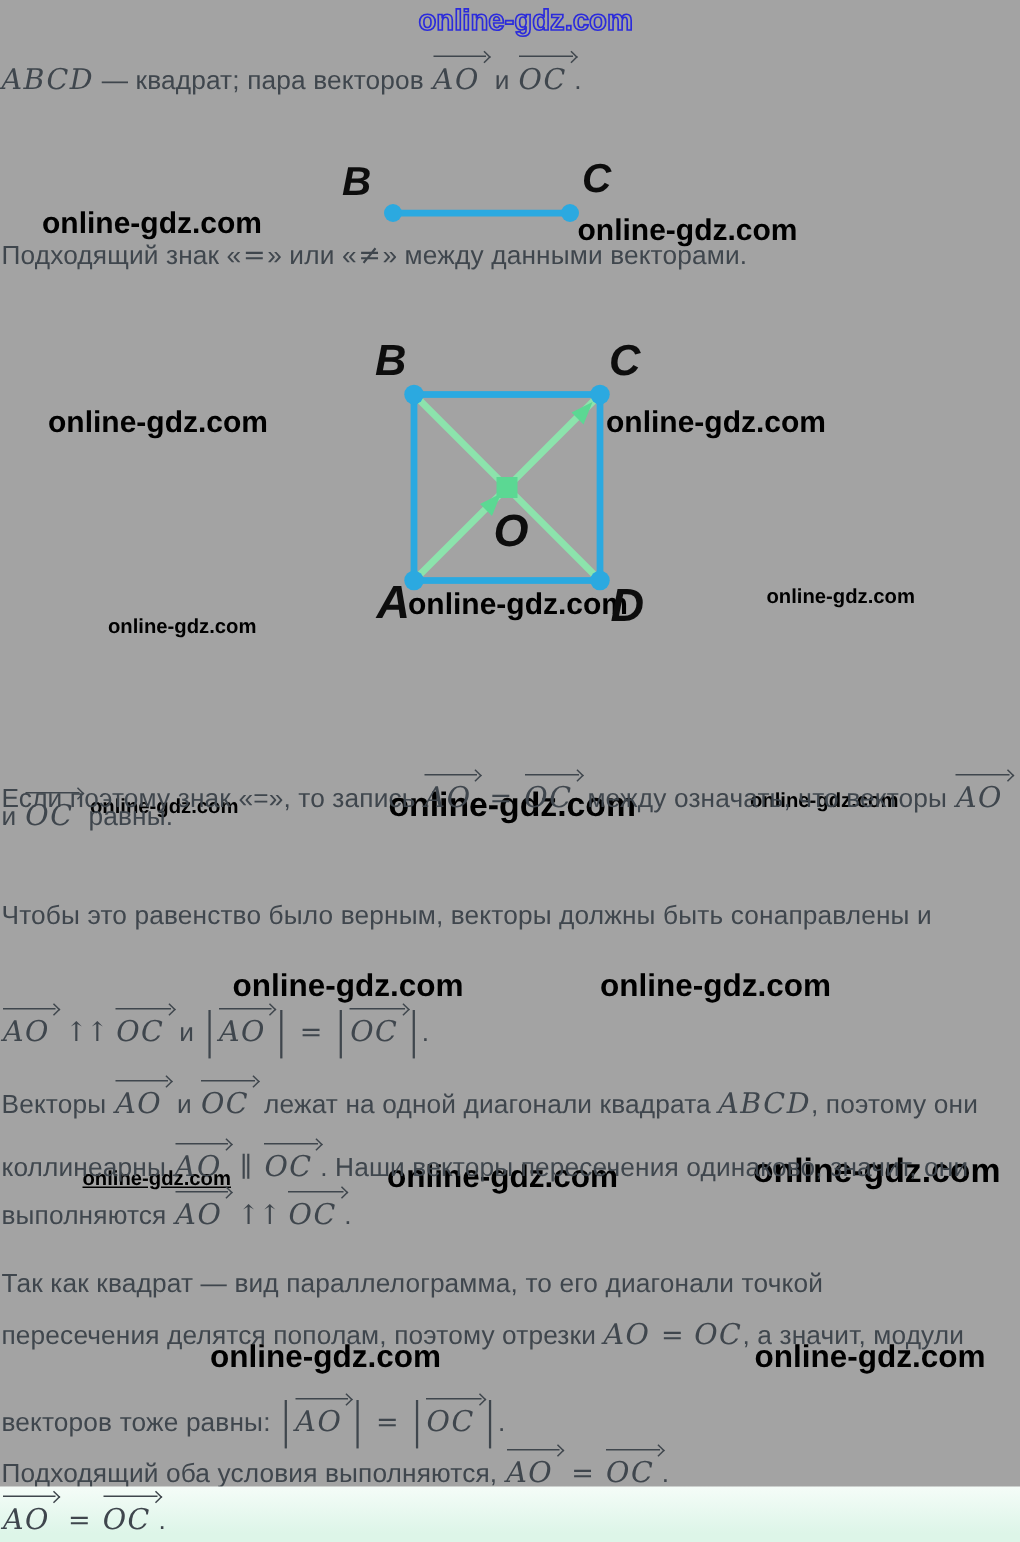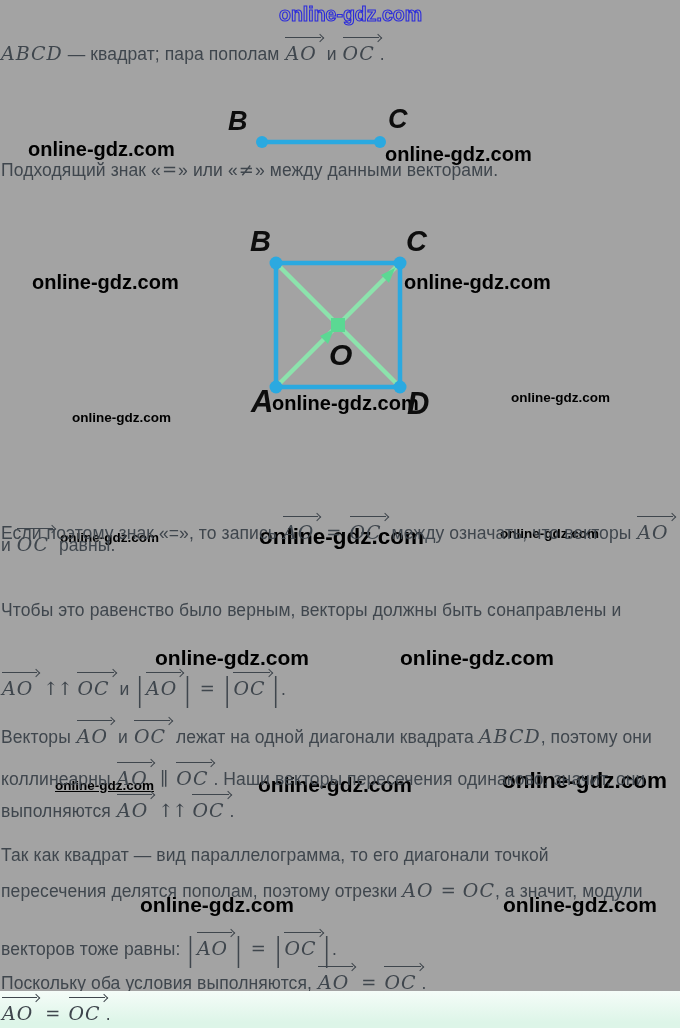--- a/index.html
+++ b/index.html
@@ -64,21 +64,21 @@
   <span class="wm wm-s13" style="left:500px;top:527px">online-gdz.com</span>
   <span class="wm wm-b21" style="left:155px;top:646px">online-gdz.com</span>
   <span class="wm wm-b21" style="left:400px;top:646px">online-gdz.com</span>
   <span class="wm wm-s13 wm-underline" style="left:55px;top:779px">online-gdz.com</span>
   <span class="wm wm-b21" style="left:258px;top:773px">online-gdz.com</span>
   <span class="wm wm-b22" style="left:502px;top:769px">online-gdz.com</span>
   <span class="wm wm-b21" style="left:140px;top:893px">online-gdz.com</span>
   <span class="wm wm-b21" style="left:503px;top:893px">online-gdz.com</span>
 
   <div class="line" style="top:33px">
-    <span class="mi">ABCD</span><span class="t"> — квадрат; пара пополам </span><span class="vec">AO</span><span class="t"> и </span><span class="vec">OC</span><span class="t">.</span>
+    <span class="mi">ABCD</span><span class="t"> — квадрат; пара векторов </span><span class="vec">AO</span><span class="t"> и </span><span class="vec">OC</span><span class="t">.</span>
   </div>
 
   <div>
     <span class="fig-label" style="left:228px;top:108px;font-size:27px">B</span>
     <span class="fig-label" style="left:388px;top:106px;font-size:27px">C</span>
     <svg class="fig-svg" style="left:250px;top:130px" width="145" height="24">
       <line class="seg-line" x1="12" y1="12" x2="131" y2="12"></line>
       <circle class="dot" cx="12" cy="12" r="6"></circle>
       <circle class="dot" cx="130" cy="12" r="6"></circle>
     </svg>
@@ -136,21 +136,21 @@
     <span class="t">Так как квадрат — вид параллелограмма, то его диагонали точкой</span>
   </div>
   <div class="line" style="top:878px">
     <span class="t">пересечения делятся пополам, поэтому отрезки </span><span class="mi">AO</span><span class="mo">=</span><span class="mi">OC</span><span class="t">, а значит, модули</span>
   </div>
   <div class="line" style="top:928px">
     <span class="t">векторов тоже равны: </span><span class="bar">|</span><span class="vec">AO</span><span class="bar">|</span><span class="mo">=</span><span class="bar">|</span><span class="vec">OC</span><span class="bar">|</span><span class="t">.</span>
   </div>
 
   <div class="line" style="top:962px">
-    <span class="t">Поскольку оба условия выполняются, </span><span class="vec">AO</span><span class="mo">=</span><span class="vec">OC</span><span class="t">.</span>
+    <span class="t">Подходящий оба условия выполняются, </span><span class="vec">AO</span><span class="mo">=</span><span class="vec">OC</span><span class="t">.</span>
   </div>
 
   <div class="answer-box"></div>
   <div class="line" style="top:993px">
     <span class="vec">AO</span><span class="mo">=</span><span class="vec">OC</span><span class="t">.</span>
   </div>
 
 </div>
 
 </body></html>

